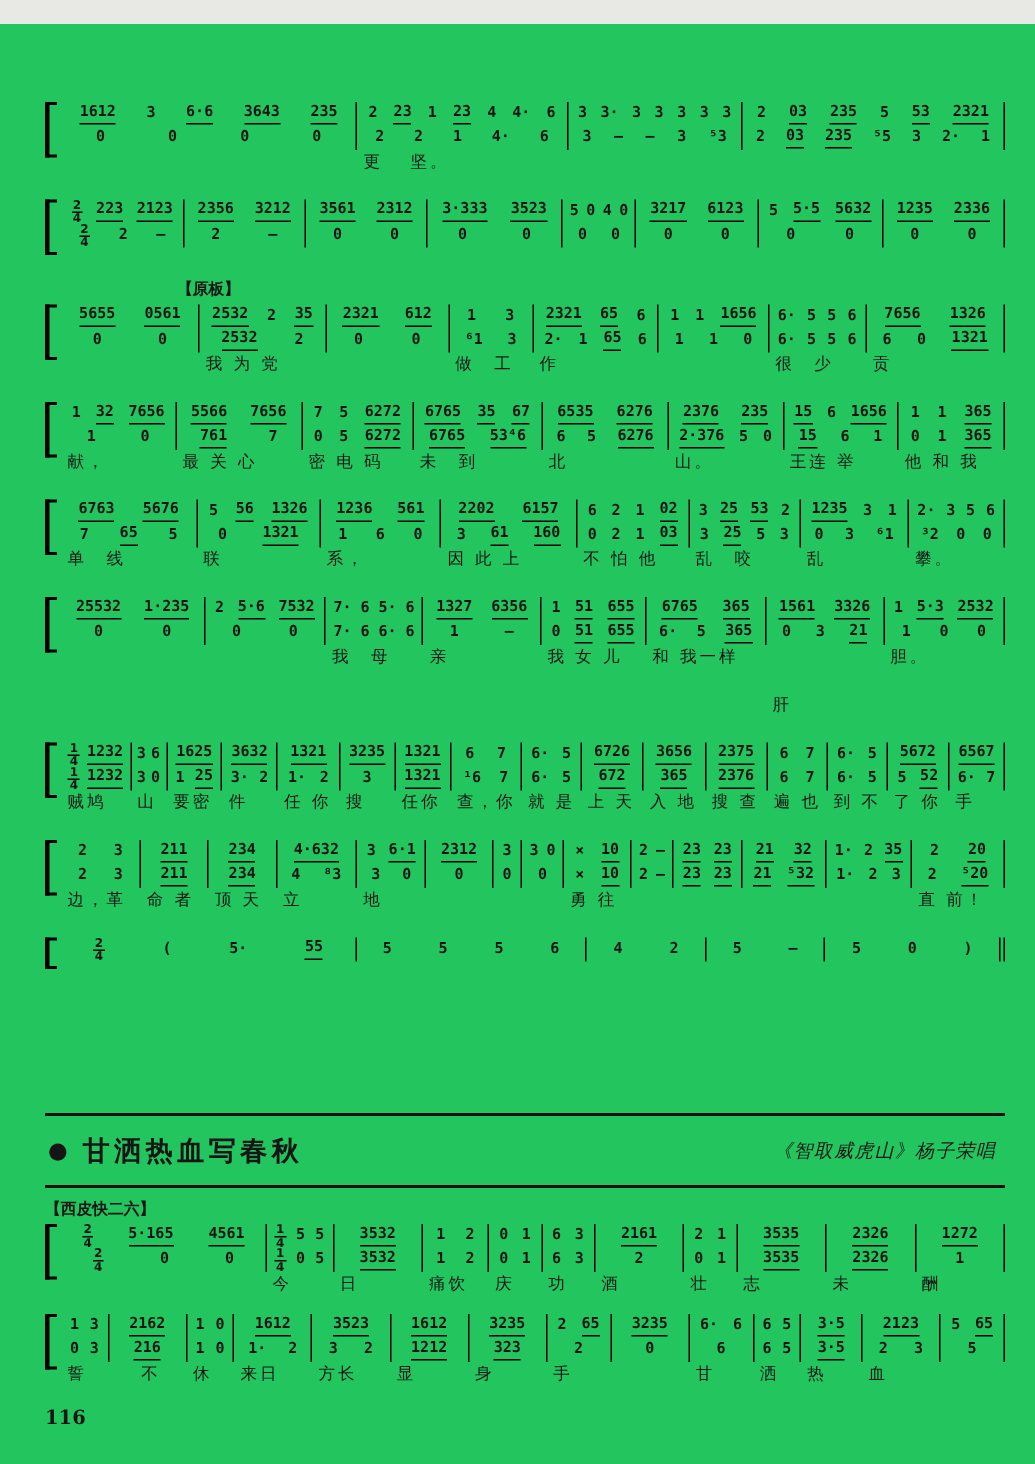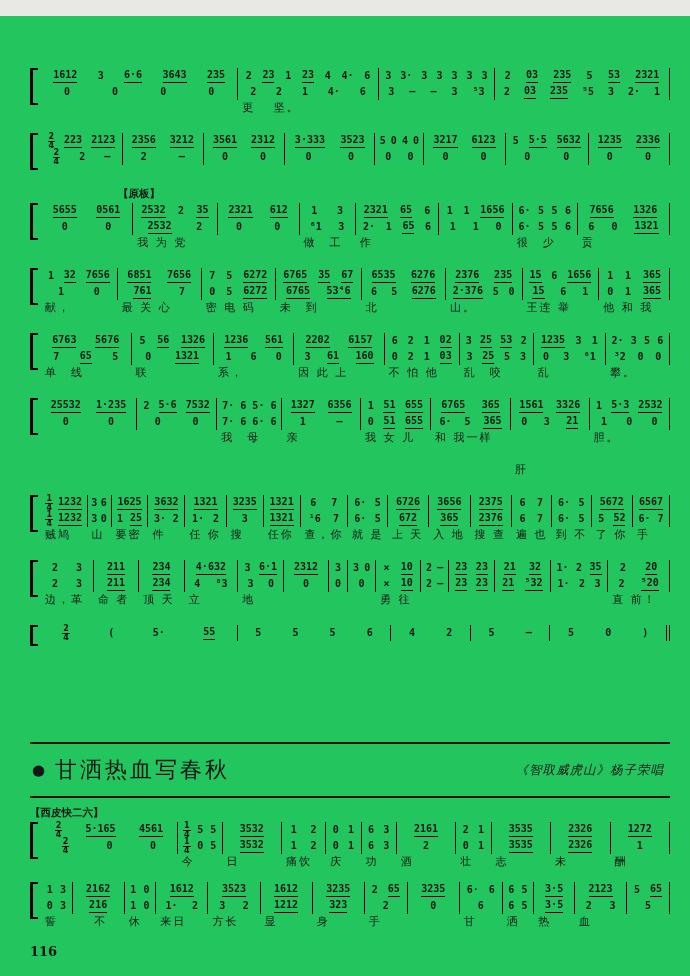--- a/index.html
+++ b/index.html
@@ -26,21 +26,21 @@
              padding-left:4px;overflow:visible;font-weight:500;}
   .ts{display:inline-flex;flex-direction:column;align-items:center;font-size:8px;
       line-height:8px;font-weight:700;font-family:"DejaVu Sans",sans-serif;}
   .ts .n{border-bottom:1px solid #000;padding:0 1px;}
   .marker{font-size:10.5px;font-weight:700;height:13px;line-height:13px;margin-bottom:3px;}
   .title-block{margin-top:96px;border-top:2.5px solid #111;border-bottom:2px solid #111;
                padding:11px 6px 11px 2px;display:flex;justify-content:space-between;
                align-items:center;margin-bottom:8px;}
   .tleft{display:flex;align-items:center;gap:10px;}
   .bullet{font-size:15px;line-height:15px;}
-  .stitle{font-size:22px;font-weight:400;letter-spacing:3px;}
+  .stitle{font-size:18px;font-weight:700;letter-spacing:3px;}
   .attr{font-size:12.5px;font-family:"DejaVu Serif","Liberation Serif",serif;
         font-style:italic;letter-spacing:1px;}
   .pagenum{margin-top:14px;font-size:13px;font-weight:700;
            font-family:"DejaVu Serif",serif;}
 </style>
 </head>
 <body>
 
 <div class="page">
   <div class="content">
@@ -379,21 +379,21 @@
                 <div class="noteline">
                   <span class="tok">1</span>
                   <span class="tok">0</span>
                 </div>
               </div>
               <div class="lyricline">献，</div>
             </div>
             <div class="measure" style="flex-grow: 8;">
               <div class="notes">
                 <div class="noteline">
-                  <span class="tok beam">6851</span>
+                  <span class="tok beam">5566</span>
                   <span class="tok beam">7656</span>
                 </div>
                 <div class="noteline">
                   <span class="tok beam">761</span>
                   <span class="tok">7</span>
                 </div>
               </div>
               <div class="lyricline">最 关 心</div>
             </div>
             <div class="measure" style="flex-grow: 6;">

